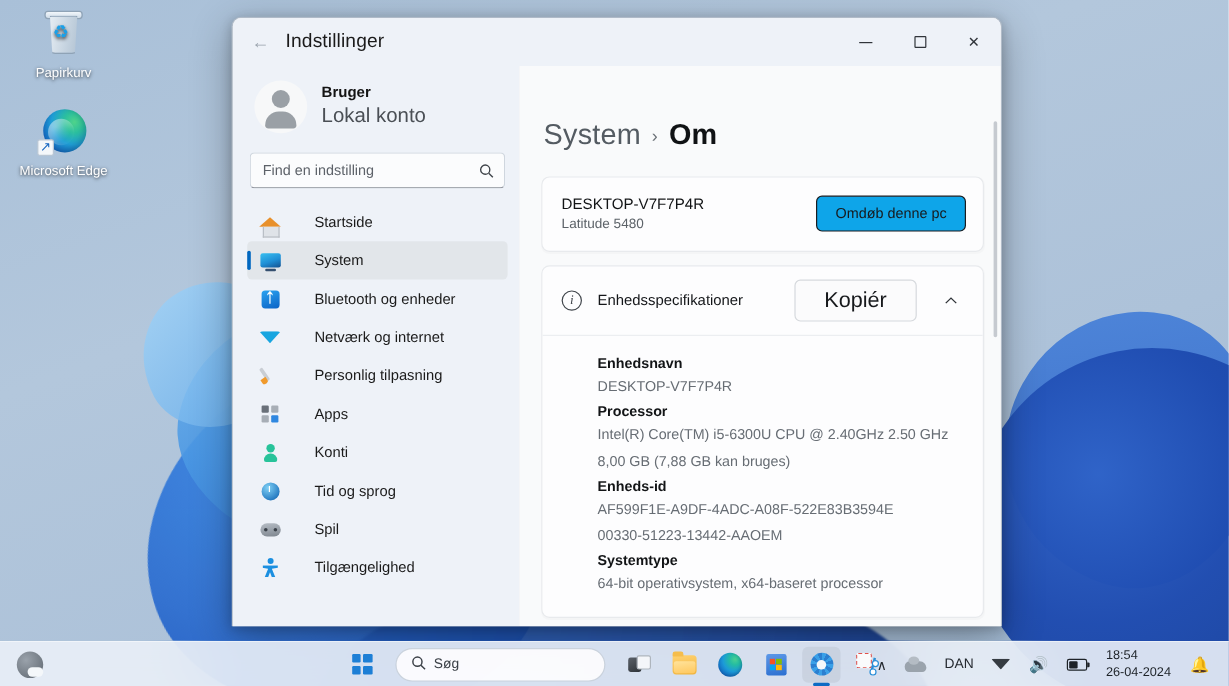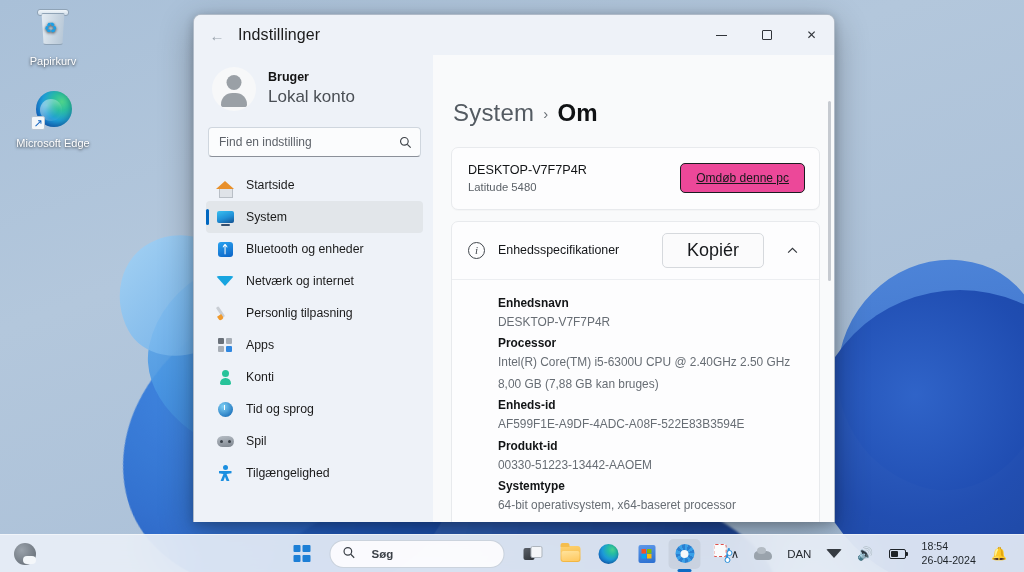--- a/index.html
+++ b/index.html
@@ -241,21 +241,21 @@
     color: #3d4248;
     display: flex; align-items: center; justify-content: center;
     cursor: default;
   }
 
   .nav { list-style: none; }
   .nav-item {
     position: relative;
     display: flex;
     align-items: center;
-    gap: 12px;
+    gap: 28px;
     height: 32px;
     padding-left: 10px;
     border-radius: 4px;
     margin-bottom: 0;
     cursor: default;
     font-size: 12.3px;
     color: #1b1b1b;
   }
   .nav-item.active { background: #e2e6ea; }
   .nav-item.active::before {
@@ -421,26 +421,25 @@
     justify-content: space-between;
     padding: 13px 14px 13px 16px;
     margin-bottom: 11px;
   }
   .pc-name { font-size: 12.6px; color: #121416; line-height: 1.45; }
   .pc-model { font-size: 11.3px; color: #5c6268; line-height: 1.45; }
   .rename-btn {
     font-family: inherit;
     font-size: 12px;
     color: #17191c;
-    background: #ec4899;
+    background: #0ea5e9;
     border: 1.6px solid #1a1d21;
     border-radius: 5px;
     padding: 7px 15px;
     cursor: default;
-    text-decoration: underline;
   }
 
   
   .spec-card { overflow: hidden; }
   .spec-head {
     display: flex;
     align-items: center;
     padding: 11px 12px 11px 16px;
     gap: 13px;
     border-bottom: 1px solid #eceef1;
@@ -543,31 +542,30 @@
   .tb-btn.active-app::after {
     content: ""; position: absolute; bottom: -3px; left: 50%;
     transform: translateX(-50%);
     width: 14px; height: 3px; border-radius: 2px; background: #0d6bc4;
   }
 
   .start-ico { width: 17px; height: 17px; display: grid; grid-template-columns: 1fr 1fr; grid-template-rows: 1fr 1fr; gap: 2.2px; }
   .start-ico i { background: #1d7fd6; border-radius: 1px; }
 
   .tb-search {
-    display: flex; align-items: center; gap: 16px;
+    display: flex; align-items: center; gap: 6px;
     width: 175px; height: 28px;
     background: rgba(253,253,254,.92);
     border: 1px solid rgba(190,200,212,.8);
     border-radius: 15px;
     padding: 0 12px;
     font-size: 11.5px;
     color: #3b4047;
     cursor: default;
     margin: 0 6px;
-    font-weight: bold;
   }
 
   .ico-taskview { width: 19px; height: 15px; position: relative; }
   .ico-taskview::before {
     content:""; position:absolute; left:0; top:2px; width:11px; height:12px;
     background: linear-gradient(150deg, #5b6169, #2e3338); border-radius: 2px;
   }
   .ico-taskview::after {
     content:""; position:absolute; right:0; top:0; width:10px; height:10px;
     background: #f4f6f9; border: 1px solid #aeb5bd; border-radius: 2px;
@@ -868,21 +866,20 @@
                 <div class="spec-value" style="max-width:320px;">Intel(R) Core(TM) i5-6300U CPU @ 2.40GHz   2.50 GHz</div>
               </div>
               <div class="spec-row">
                 <div class="spec-value">8,00 GB (7,88 GB kan bruges)</div>
               </div>
               <div class="spec-row">
                 <div class="spec-label">Enheds-id</div>
                 <div class="spec-value">AF599F1E-A9DF-4ADC-A08F-522E83B3594E</div>
               </div>
               <div class="spec-row">
-                <div class="spec-label">Produkt-id</div>
                 <div class="spec-value">00330-51223-13442-AAOEM</div>
               </div>
               <div class="spec-row">
                 <div class="spec-label">Systemtype</div>
                 <div class="spec-value">64-bit operativsystem, x64-baseret processor</div>
               </div>
 
             </div>
           </div>
 

